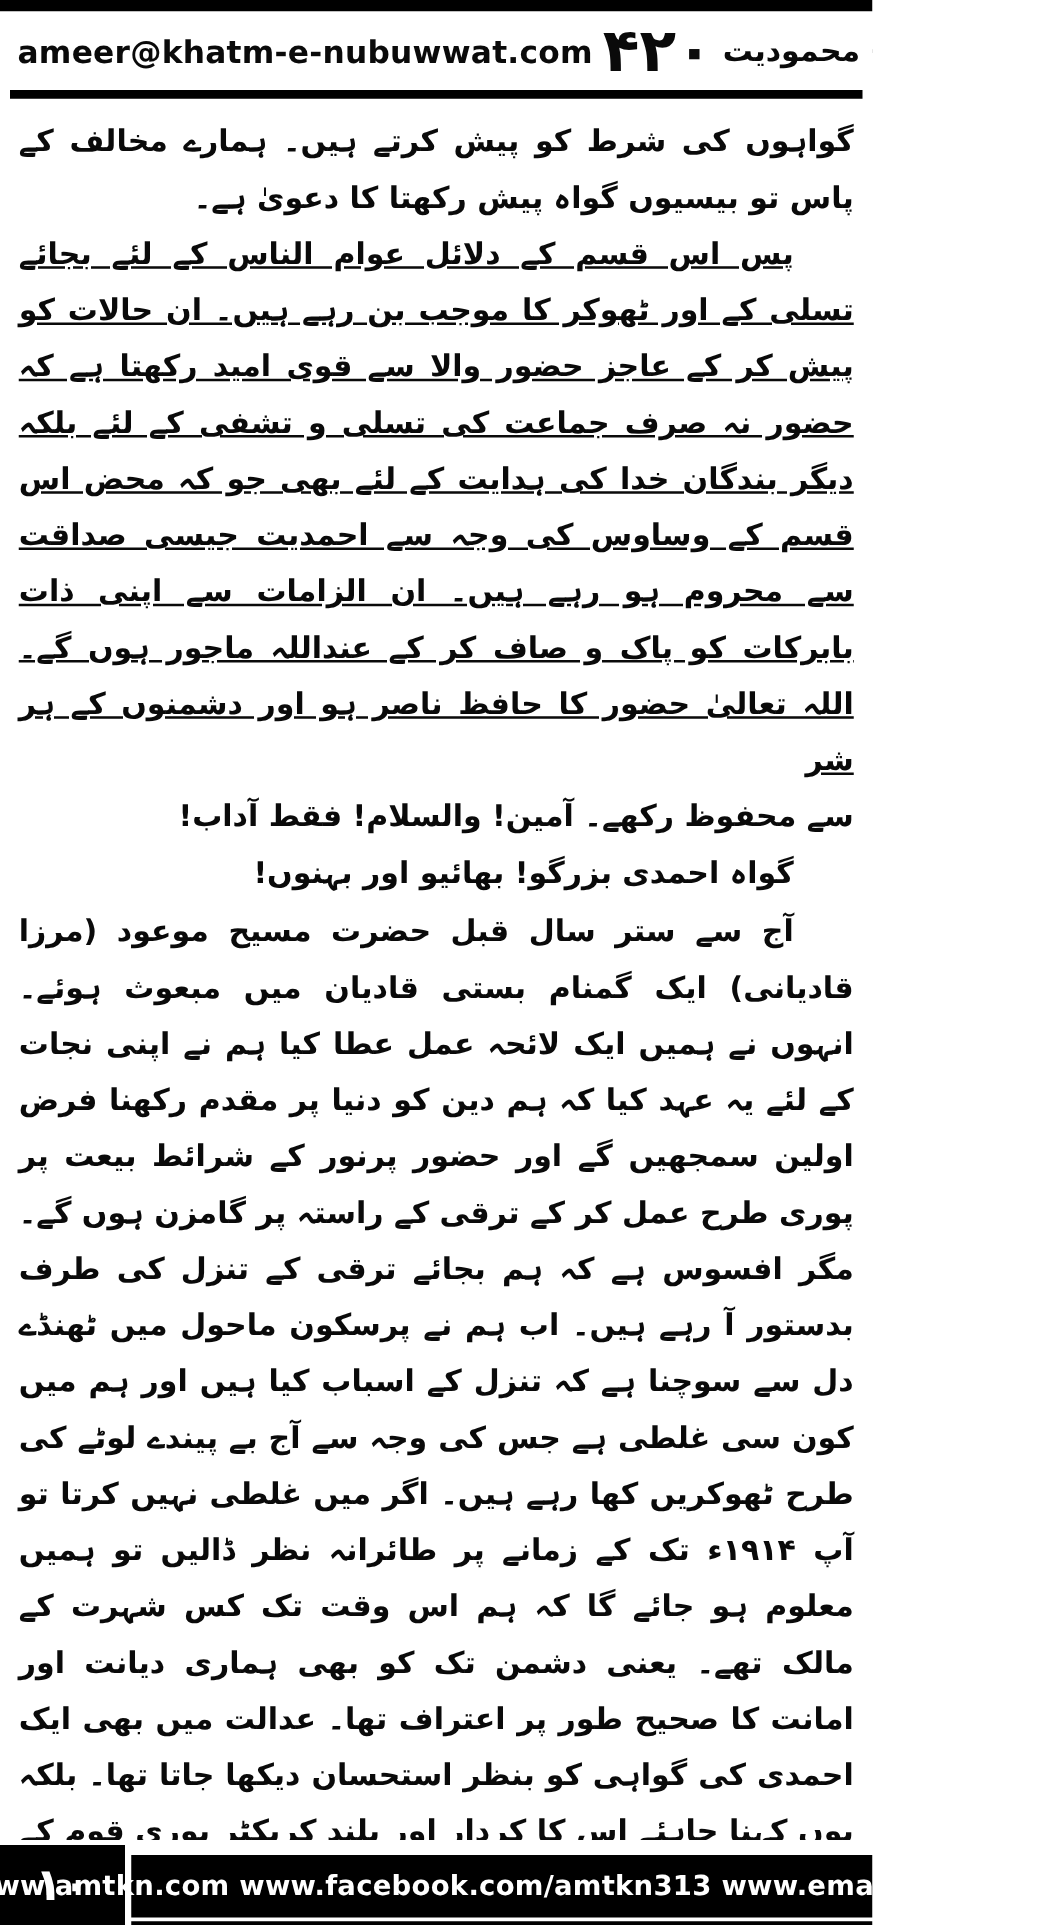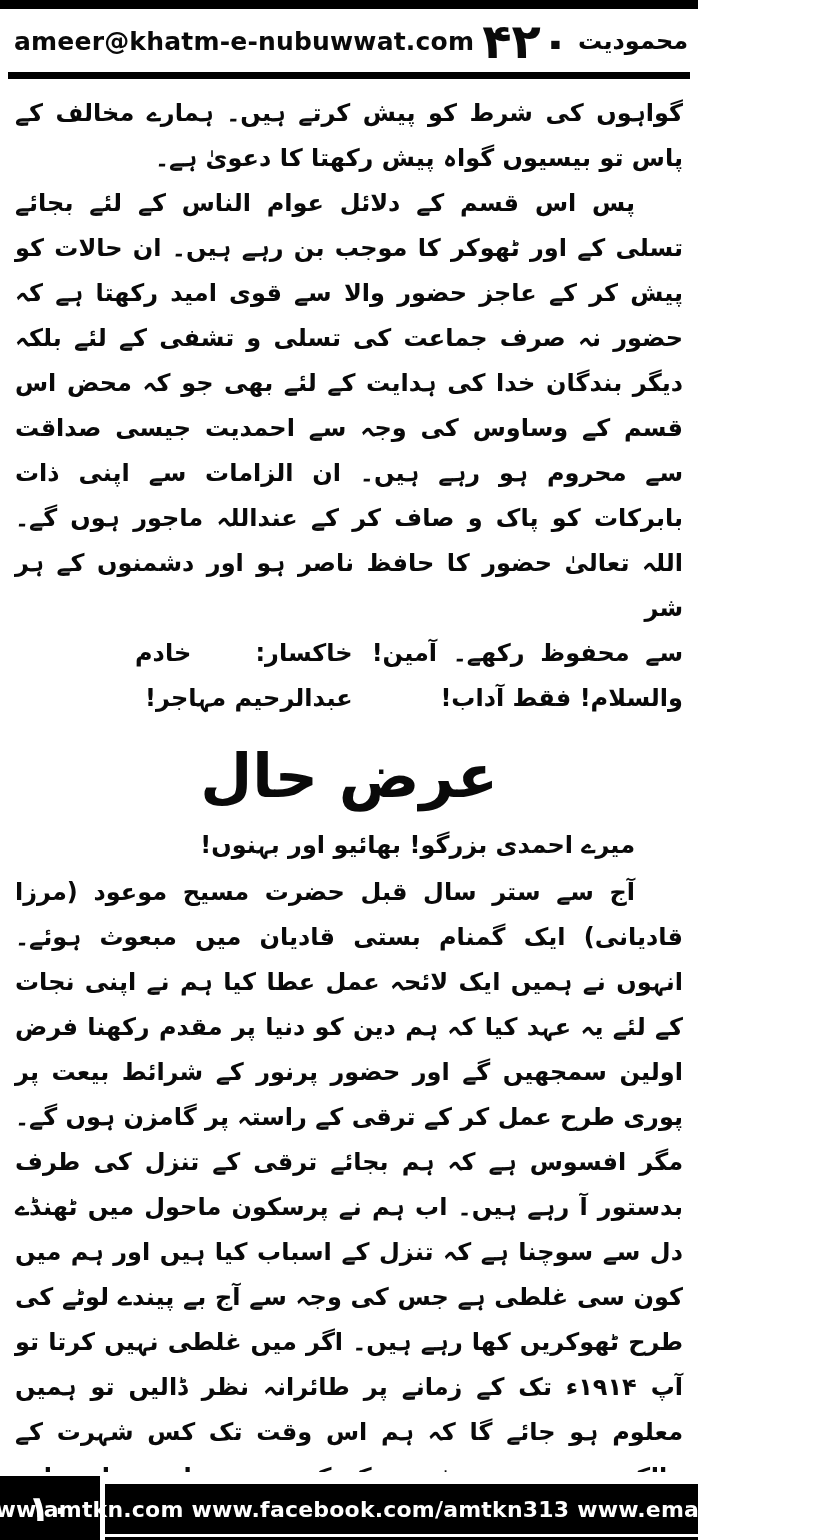--- a/index.html
+++ b/index.html
@@ -36,21 +36,21 @@
   .rule { height: 7px; background: #000; margin: 5px 8px 0 8px; }
   .content {
     direction: rtl;
     padding: 12px 15px 0 15px;
     font-size: 24px;
     font-weight: bold;
     line-height: 45px;
     text-align: justify;
   }
   .para { text-align: justify; }
-  .para.flow-last { text-align-last: justify; }
+  .para.flow-last { text-align-last: justify; text-decoration: underline; }
   .para.indent { text-indent: 48px; }
   .sigline {
     display: flex; justify-content: space-between; align-items: baseline;
     line-height: 45px;
   }
   .sigline .closing { order: 0; margin-left: 19px; }
   .sigline .sig { order: 1; padding-left: 120px; }
   .heading {
     text-align: center;
     font-size: 60px;
@@ -104,26 +104,24 @@
   <div class="rule"></div>
 
   <main class="content">
 
     <p class="para">گواہوں کی شرط کو پیش کرتے ہیں۔ ہمارے مخالف کے پاس تو بیسیوں گواہ پیش رکھتا کا دعویٰ ہے۔</p>
 
     <p class="para indent flow-last">پس اس قسم کے دلائل عوام الناس کے لئے بجائے تسلی کے اور ٹھوکر کا موجب بن رہے ہیں۔ ان حالات کو پیش کر کے عاجز حضور والا سے قوی امید رکھتا ہے کہ حضور نہ صرف جماعت کی تسلی و تشفی کے لئے بلکہ دیگر بندگان خدا کی ہدایت کے لئے بھی جو کہ محض اس قسم کے وساوس کی وجہ سے احمدیت جیسی صداقت سے محروم ہو رہے ہیں۔ ان الزامات سے اپنی ذات بابرکات کو پاک و صاف کر کے عنداللہ ماجور ہوں گے۔ اللہ تعالیٰ حضور کا حافظ ناصر ہو اور دشمنوں کے ہر شر</p>
 
     <div class="sigline">
       <span class="closing">سے محفوظ رکھے۔ آمین! والسلام! فقط آداب!</span>
-      <span class="sig">خاکسار:  خادم عبدالرحیم مہاجر!</span>
     </div>
 
-    <h1 class="heading">عرض حال</h1>
 
-    <p class="salutation">میرے احمدی بزرگو! بھائیو اور بہنوں!</p>
+    <p class="salutation">گواہ احمدی بزرگو! بھائیو اور بہنوں!</p>
 
     <p class="para indent">آج سے ستر سال قبل حضرت مسیح موعود (مرزا قادیانی) ایک گمنام بستی قادیان میں مبعوث ہوئے۔ انہوں نے ہمیں ایک لائحہ عمل عطا کیا ہم نے اپنی نجات کے لئے یہ عہد کیا کہ ہم دین کو دنیا پر مقدم رکھنا فرض اولین سمجھیں گے اور حضور پرنور کے شرائط بیعت پر پوری طرح عمل کر کے ترقی کے راستہ پر گامزن ہوں گے۔ مگر افسوس ہے کہ ہم بجائے ترقی کے تنزل کی طرف بدستور آ رہے ہیں۔ اب ہم نے پرسکون ماحول میں ٹھنڈے دل سے سوچنا ہے کہ تنزل کے اسباب کیا ہیں اور ہم میں کون سی غلطی ہے جس کی وجہ سے آج بے پیندے لوٹے کی طرح ٹھوکریں کھا رہے ہیں۔ اگر میں غلطی نہیں کرتا تو آپ ۱۹۱۴ء تک کے زمانے پر طائرانہ نظر ڈالیں تو ہمیں معلوم ہو جائے گا کہ ہم اس وقت تک کس شہرت کے مالک تھے۔ یعنی دشمن تک کو بھی ہماری دیانت اور امانت کا صحیح طور پر اعتراف تھا۔ عدالت میں بھی ایک احمدی کی گواہی کو بنظر استحسان دیکھا جاتا تھا۔ بلکہ یوں کہنا چاہئے اس کا کردار اور بلند کریکٹر پوری قوم کے لئے ایک نمونہ حیات تھا اور پھر حضرت مسیح موعود (مرزا قادیانی) کی کتابوں سے ظاہر ہے کہ اپنی معترض کی ہر طریق سے تسلی کرواتے تھے۔ جہاں مباہلہ کی ضرورت پیش آتی۔ وہاں آپ اس چیلنج کو قبول فرما لیتے۔ ہم نے ان مجاہدانہ زریں اصولوں کے تحت حق کو قبول کیا وطن چھوڑا حق کی خاطر پچھلے رشتوں ناطوں کو توڑا حق کی خاطر مگر ہمارا جذبہ ایمانی اور طاقت روحانی اس قدر گر چکے ہیں کہ حق گوئی اور راست گفتاری کے لئے اس لئے جرأت نہیں کرتے کہ ہمارے دنیوی اغراض ضائع ہوں گے یا سوشل تعلقات میں فرق پڑے گا اور اخراج یا بائیکاٹ کا بھوت سر پر سوار ہوگا تو پھر ہماری ترقی ایمانی</p>
 
   </main>
 
   <footer class="footer">
     <div class="footer-pagebox">
       <span>۱۰</span>
     </div>
     <div class="footer-bar">

